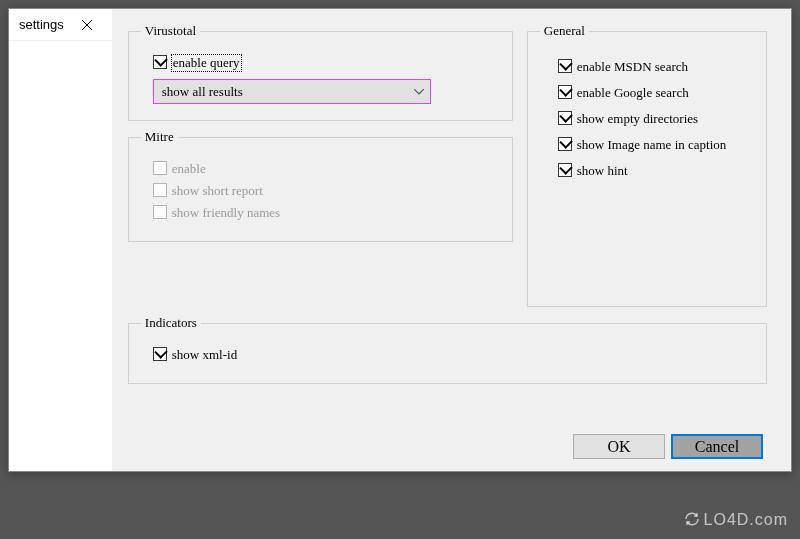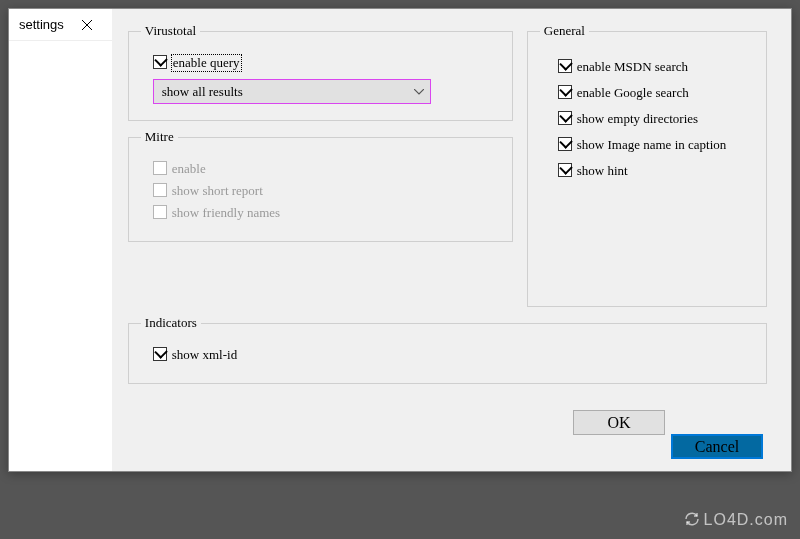--- a/index.html
+++ b/index.html
@@ -130,22 +130,21 @@
       width: 92px;
       height: 25px;
       border: 1px solid #adadad;
       background: #e1e1e1;
       font-size: 16px;
       font-family: inherit;
       cursor: pointer;
     }
     .btn.default {
       border: 2px solid #0078d7;
-      background: #0369a1;
-      margin-top: 24px;
+      background: #a3a3a3;
     }
     .general-group .chk-row { margin: 10px 0; padding-left: 18px; }
     .watermark {
       position: absolute;
       right: 12px;
       bottom: 10px;
       color: rgba(255,255,255,0.65);
       font-size: 16px;
       font-weight: 300;
       letter-spacing: 1px;

